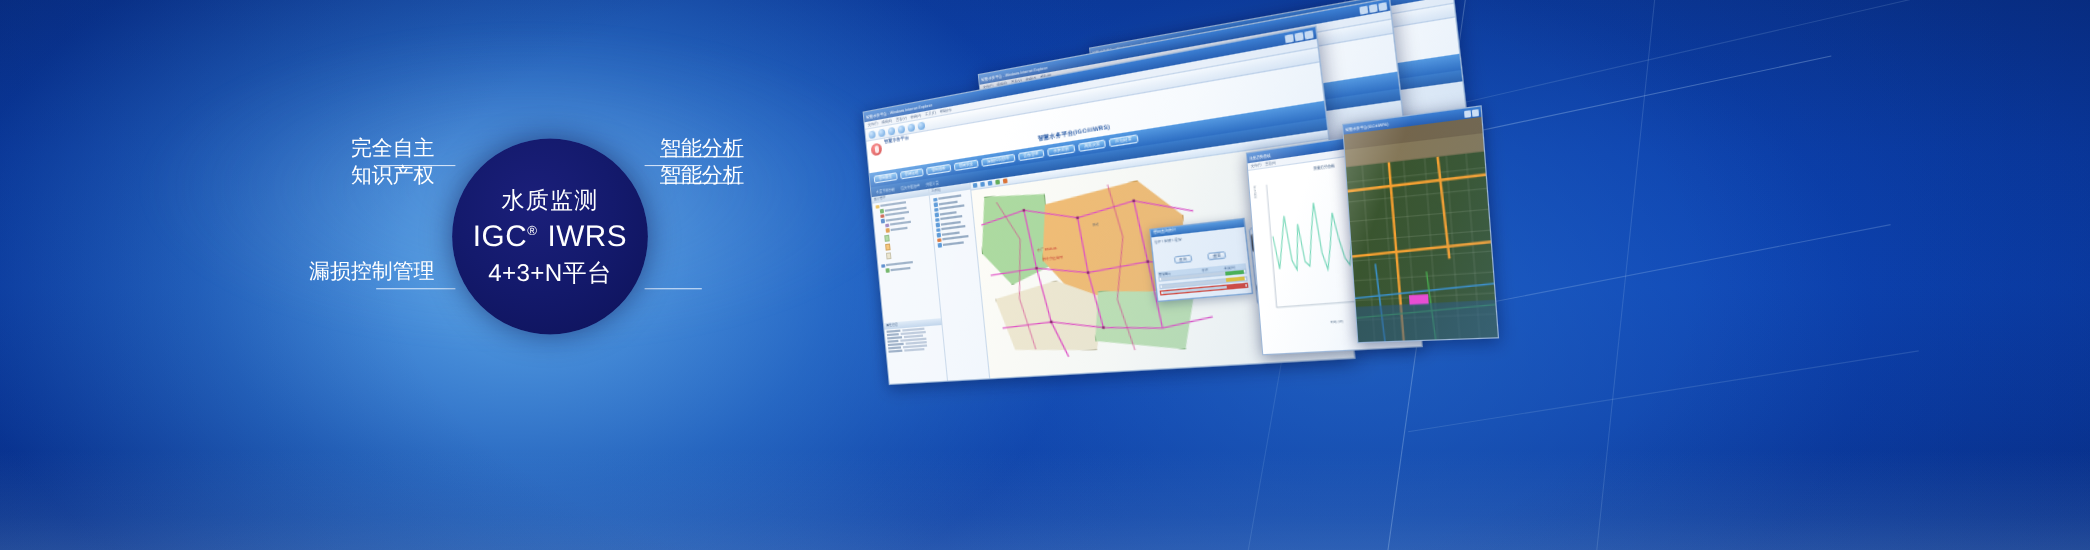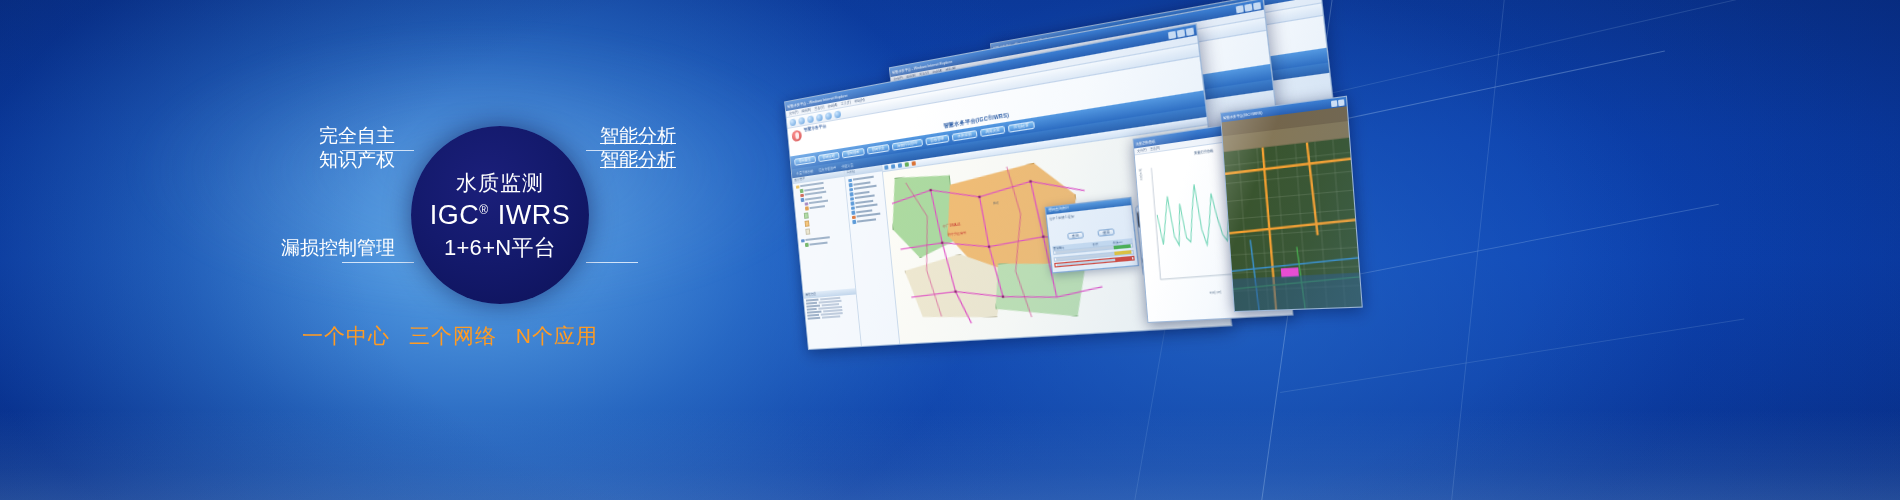--- a/index.html
+++ b/index.html
@@ -667,38 +667,33 @@
     <div class="connector" style="left:342px;top:150px;width:72px;"></div>
     <div class="connector" style="left:342px;top:262px;width:72px;"></div>
     <div class="connector" style="left:586px;top:150px;width:52px;"></div>
     <div class="connector" style="left:586px;top:262px;width:52px;"></div>
 
     <div class="circle">
       <div class="c1">水质监测</div>
       <div class="c2">
         <span>IGC</span><sup>®</sup><span class="gap"></span><span>IWRS</span>
       </div>
-      <div class="c3">1+6+N平台</div>
+      <div class="c3">4+3+N平台</div>
     </div>
 
     <div class="label r lbl-tl">
       <div>完全自主</div>
       <div>知识产权</div>
     </div>
 
     <div class="label r lbl-bl">
       <div>漏损控制管理</div>
     </div>
 
     <div class="label l lbl-tr">
       <div>智能分析</div>
       <div>智能分析</div>
     </div>
 
 
-    <div class="tagline">
-      <span>一个中心</span>
-      <span>三个网络</span>
-      <span>N个应用</span>
-    </div>
   </div>
 
 </div>
 
 </body></html>

